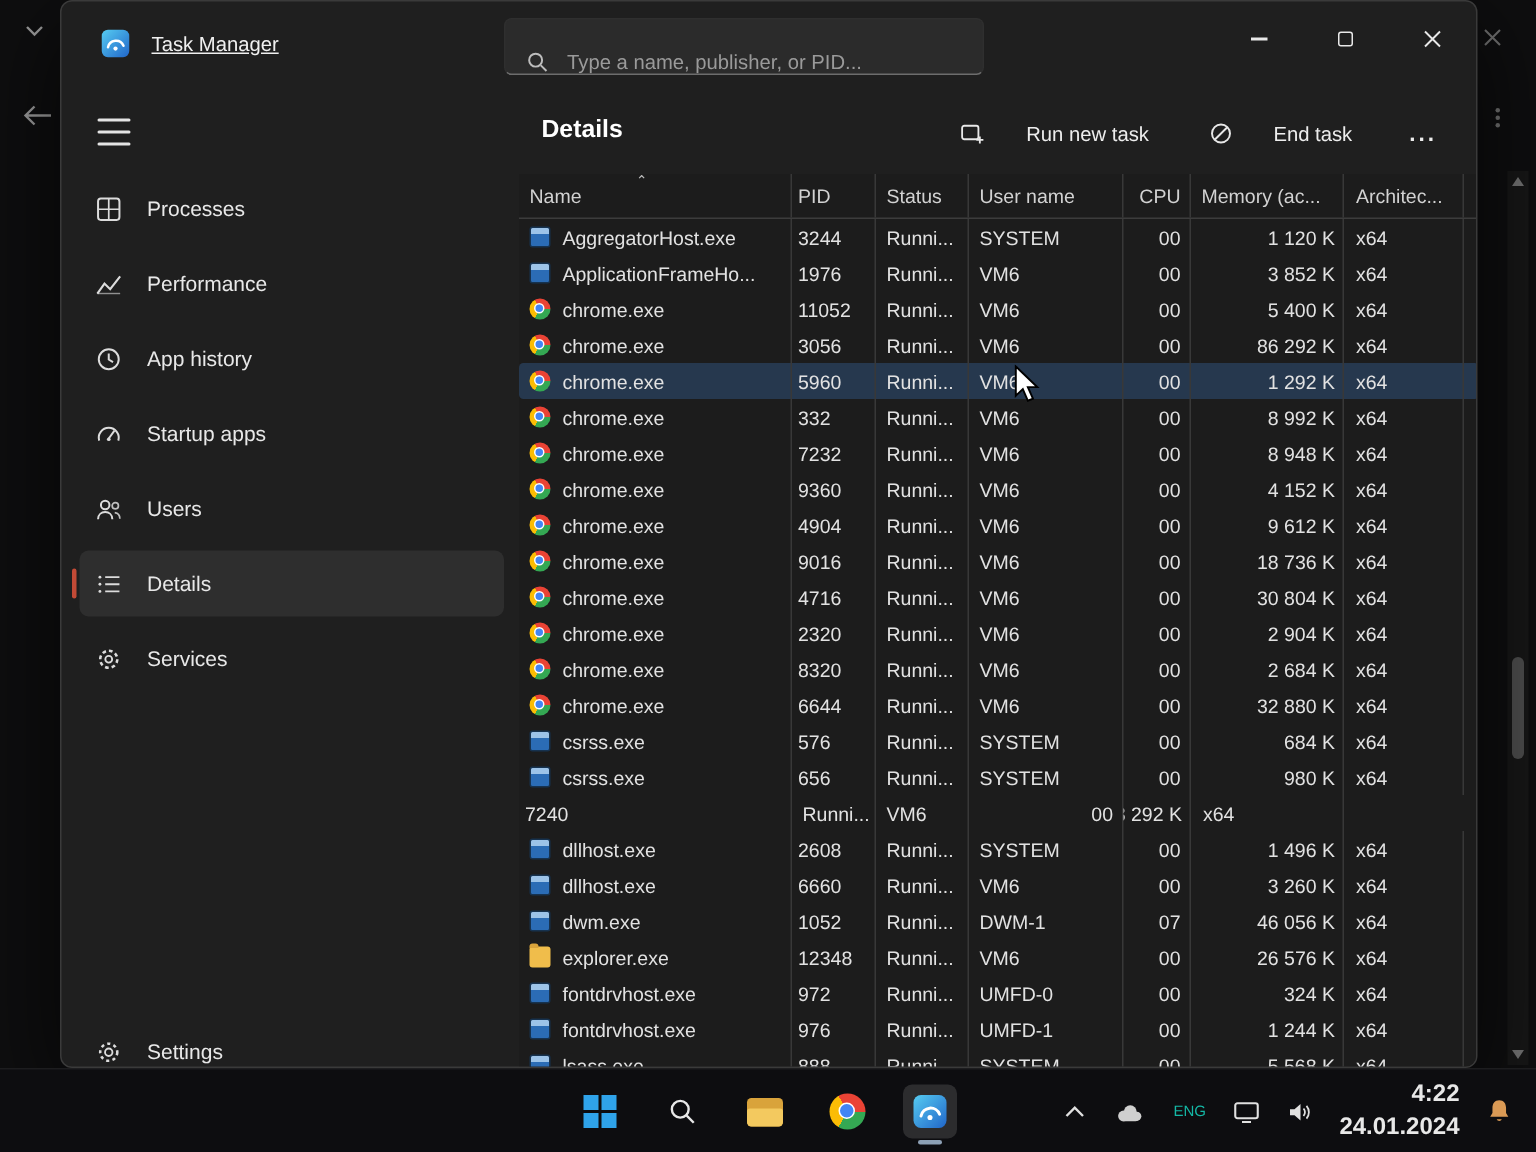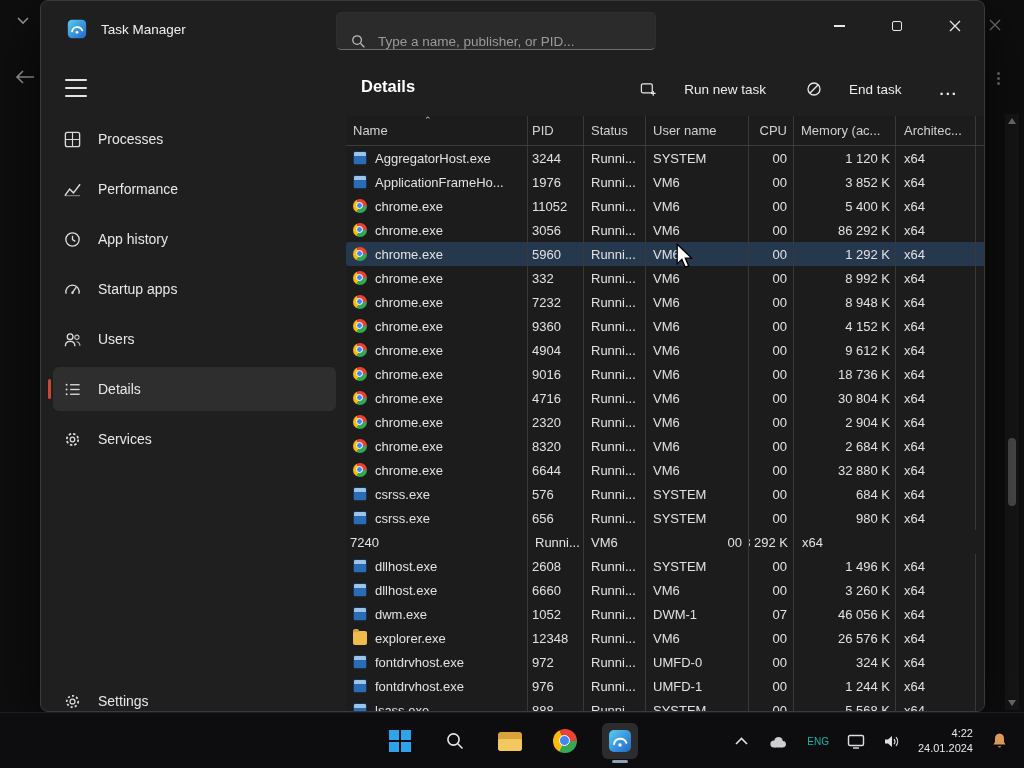--- a/index.html
+++ b/index.html
@@ -19,21 +19,21 @@
   .kebab-dot { width:3px; height:3px; border-radius:50%; background:#6f6f6f; margin:2px auto; }
 
   
   .tm-window { position:absolute; left:40px; top:0; width:945px; height:712px;
       background:#1f1f1f; border-radius:8px; border:1px solid #3a3a3a;
       box-shadow:0 18px 60px rgba(0,0,0,.65); overflow:hidden; }
 
   
   .titlebar { position:absolute; left:0; top:0; right:0; height:60px; }
   .app-id { position:absolute; left:26px; top:18px; display:flex; align-items:center; gap:14px; }
-  .app-title { font-size:13.5px; color:#f0f0f0; }
+  .app-title { font-size:13.5px; color:#f0f0f0;text-decoration:underline; }
   .searchbox { position:absolute; left:295px; top:11px; width:320px; height:38px;
       background:#2b2b2b; border-radius:5px; border:1px solid #2f2f2f; border-bottom:1px solid #6d6d6d;
       display:flex; align-items:flex-end; }
   .searchbox input { flex:1; background:transparent; border:none; outline:none; color:#cfcfcf;
       font-size:13.5px; padding-left:12px; font-family:"Liberation Sans",sans-serif; }
   .searchbox input::placeholder { color:#9a9a9a; }
   .search-glyph { margin-left:14px; flex:none; }
   .win-controls { position:absolute; right:0; top:0; display:flex; }
   .win-btn { width:58px; height:50px; display:flex; align-items:center; justify-content:center; }
   .glyph-min { width:11px; height:1.4px; background:#e8e8e8; }
@@ -105,21 +105,21 @@
   .winlogo span { background:#2fa3ea; }
   .folder-tb { position:relative; width:24px; height:19px; }
   .folder-tb::before { content:""; position:absolute; inset:0; background:#d9a33b; border-radius:3px; }
   .folder-tb::after { content:""; position:absolute; left:0; right:0; bottom:0; height:12px; background:#f3c95f; border-radius:2px 2px 3px 3px; }
   .chrome-tb { position:relative; width:24px; height:24px; border-radius:50%;
       background:conic-gradient(from -30deg, #ea4335 0 120deg, #34a853 120deg 240deg, #fbbc05 240deg 360deg); }
   .chrome-tb::after { content:""; position:absolute; left:50%; top:50%; width:9px; height:9px; margin:-5.8px 0 0 -5.8px;
       background:#4285f4; border:1.6px solid #fff; border-radius:50%; }
   .tb-tray { position:absolute; right:16px; top:0; height:56px; display:flex; align-items:center; gap:18px; }
   .tray-text { font-size:10px; color:#14b8a6; }
-  .clock { text-align:right; font-size:11px; line-height:1.35; color:#e8e8e8; }
+  .clock { text-align:right; font-size:16px; line-height:1.35; color:#e8e8e8;font-weight:bold; }
 </style>
 </head>
 <body>
 
 <div>
   <svg class="bg-icon" style="left:14px; top:14px;" width="18" height="14" viewBox="0 0 18 14">
     <polyline points="4,4 9,9 14,4" fill="none" stroke="#9a9a9a" stroke-width="1.6"></polyline>
   </svg>
   <svg class="bg-icon" style="left:14px; top:68px;" width="22" height="18" viewBox="0 0 22 18">
     <path d="M20 9 H4 M9 3 L3 9 L9 15" fill="none" stroke="#9a9a9a" stroke-width="1.6"></path>

